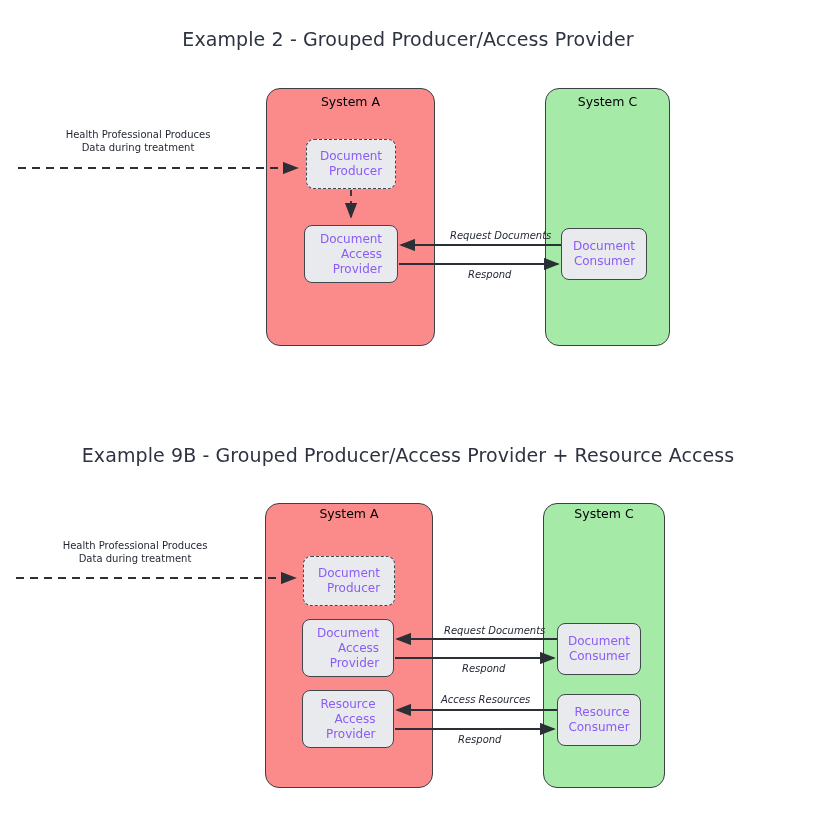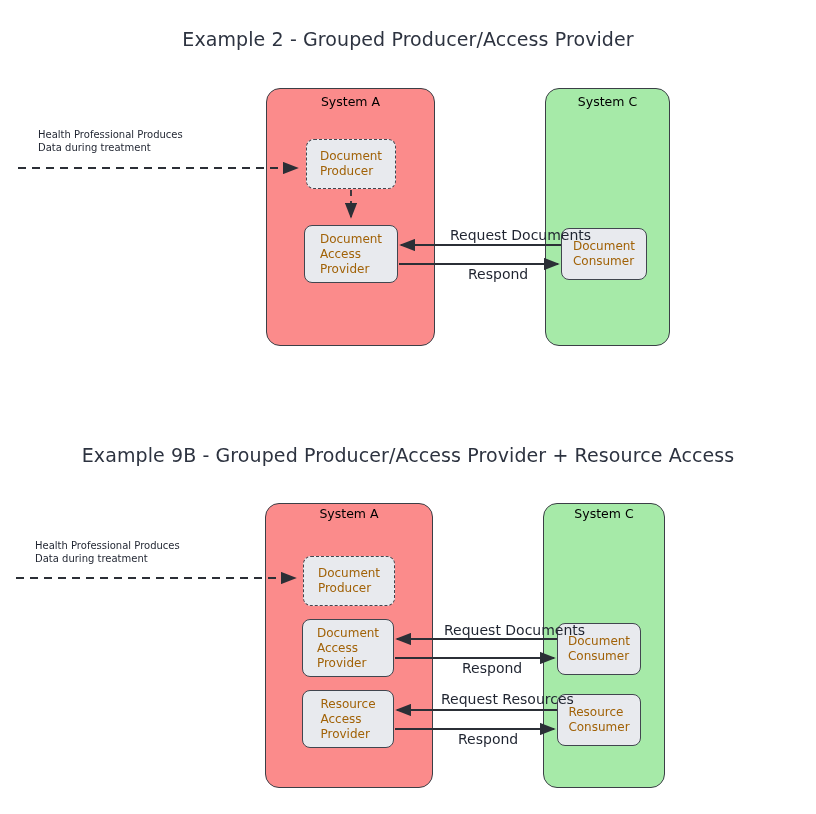--- a/index.html
+++ b/index.html
@@ -51,45 +51,47 @@
 
   .node {
     position: absolute;
     background: #e8eaee;
     border: 1px solid #41464f;
     border-radius: 8px;
     box-sizing: border-box;
     display: flex;
     align-items: center;
     justify-content: center;
-    text-align: left;
+    text-align: right;
     font-size: 12px;
     line-height: 15px;
-    color: #a16207;
+    color: #8b5cf6;
     padding: 2px;
   }
   .node.dashed {
     border-style: dashed;
     border-width: 1.5px;
   }
   .node span { display: block; white-space: pre-line; }
 
   .edge-label {
     position: absolute;
-    font-size: 14px;
+    font-size: 10px;
     color: #1f2430;
     white-space: pre-line;
     line-height: 13px;
+    font-style: italic;
   }
   .ext-label {
     position: absolute;
     font-size: 10px;
     color: #1f2430;
     line-height: 13px;
     white-space: pre-line;
+    text-align: center;
   }
   svg.arrows {
     position: absolute;
     left: 0; top: 0;
     width: 816px;
     height: 814px;
     pointer-events: none;
   }
 </style>
 </head>
@@ -160,21 +162,21 @@
 Consumer</span>
   </div>
 
   <div class="node" style="left:557px; top:694px; width:84px; height:52px;">
     <span>Resource
 Consumer</span>
   </div>
 
   <div class="edge-label" style="left:444px; top:624px;">Request Documents</div>
   <div class="edge-label" style="left:462px; top:662px;">Respond</div>
-  <div class="edge-label" style="left:441px; top:693px;">Request Resources</div>
+  <div class="edge-label" style="left:441px; top:693px;">Access Resources</div>
   <div class="edge-label" style="left:458px; top:733px;">Respond</div>
 
   <svg class="arrows">
     <defs>
       <marker id="ah" markerWidth="9" markerHeight="7" refX="8" refY="3.5" orient="auto">
         <polygon points="0 0, 9 3.5, 0 7" fill="#2b2f36"></polygon>
       </marker>
     </defs>
 
     <line x1="18" y1="168" x2="297" y2="168" stroke="#2b2f36" stroke-width="1.8" stroke-dasharray="8 6" marker-end="url(#ah)"></line>

